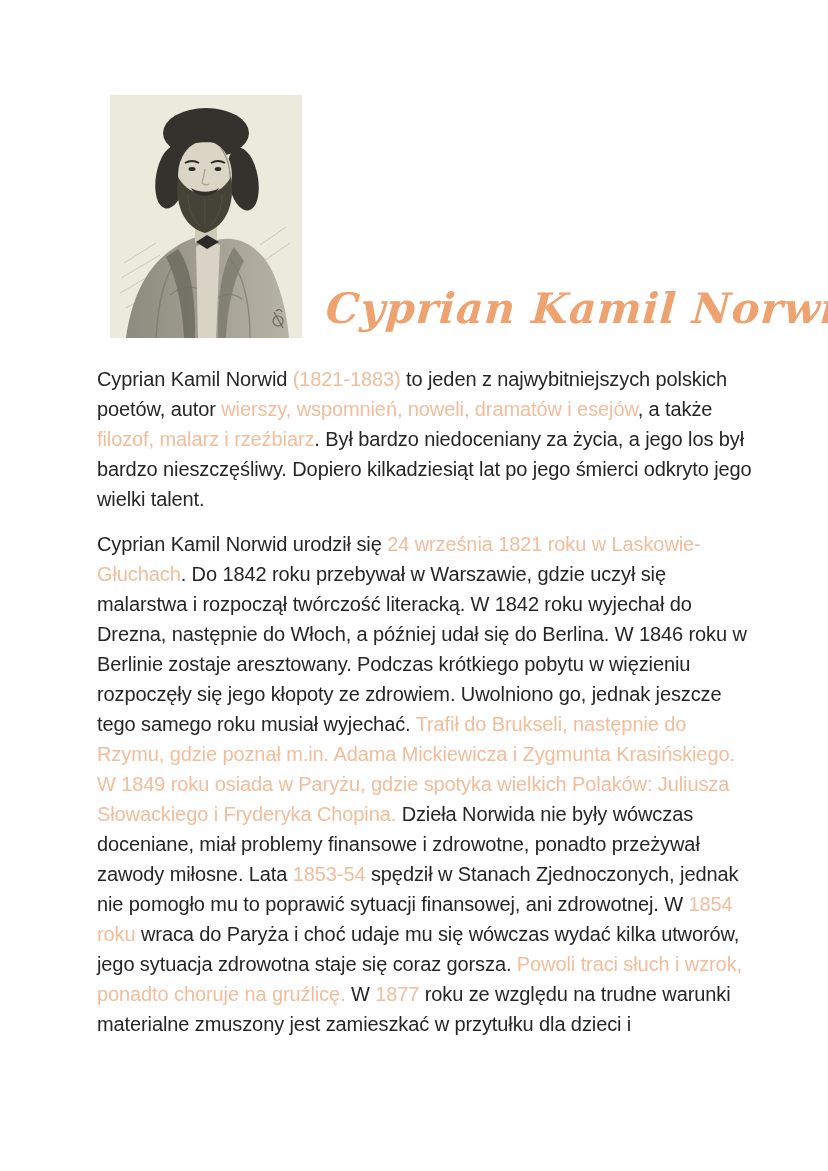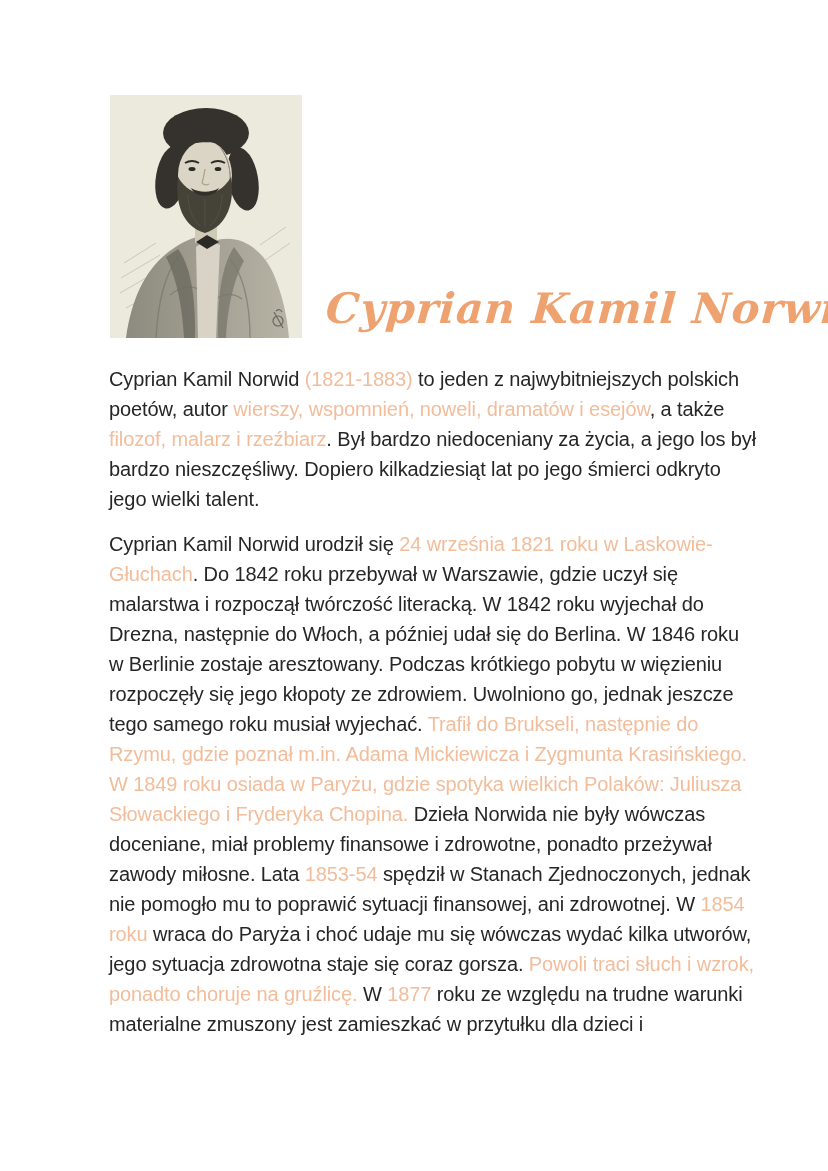--- a/index.html
+++ b/index.html
@@ -40,21 +40,21 @@
   .doc-body {
     position: absolute;
     left: 97px;
     top: 364px;
     width: 660px;
     font-size: 20px;
     line-height: 30px;
     color: var(--ink, #262626);
     letter-spacing: -0.1px;
   }
-  .para { margin: 0 0 15px 12px; }
+  .para { margin: 0 0 15px 0; }
   .hl { color: var(--hl, #f2bd9b); }
   .txt { color: var(--ink, #262626); }
 </style>
 </head>
 <body>
 
 <div class="page">
 
   <div class="portrait">
     <svg viewBox="0 0 192 243" xmlns="http://www.w3.org/2000/svg">

